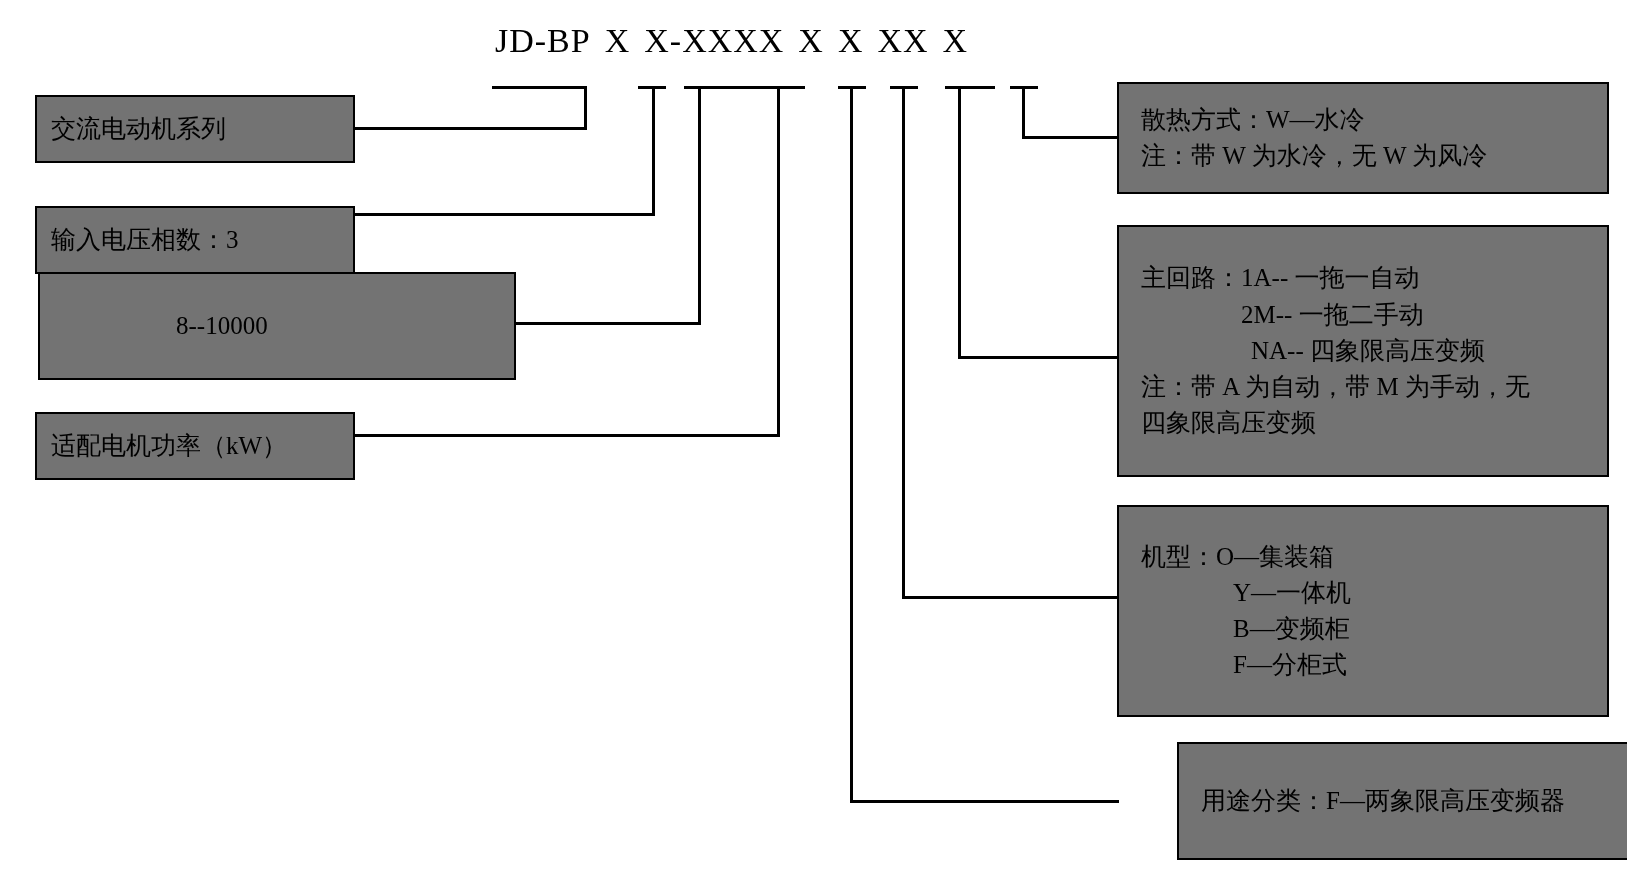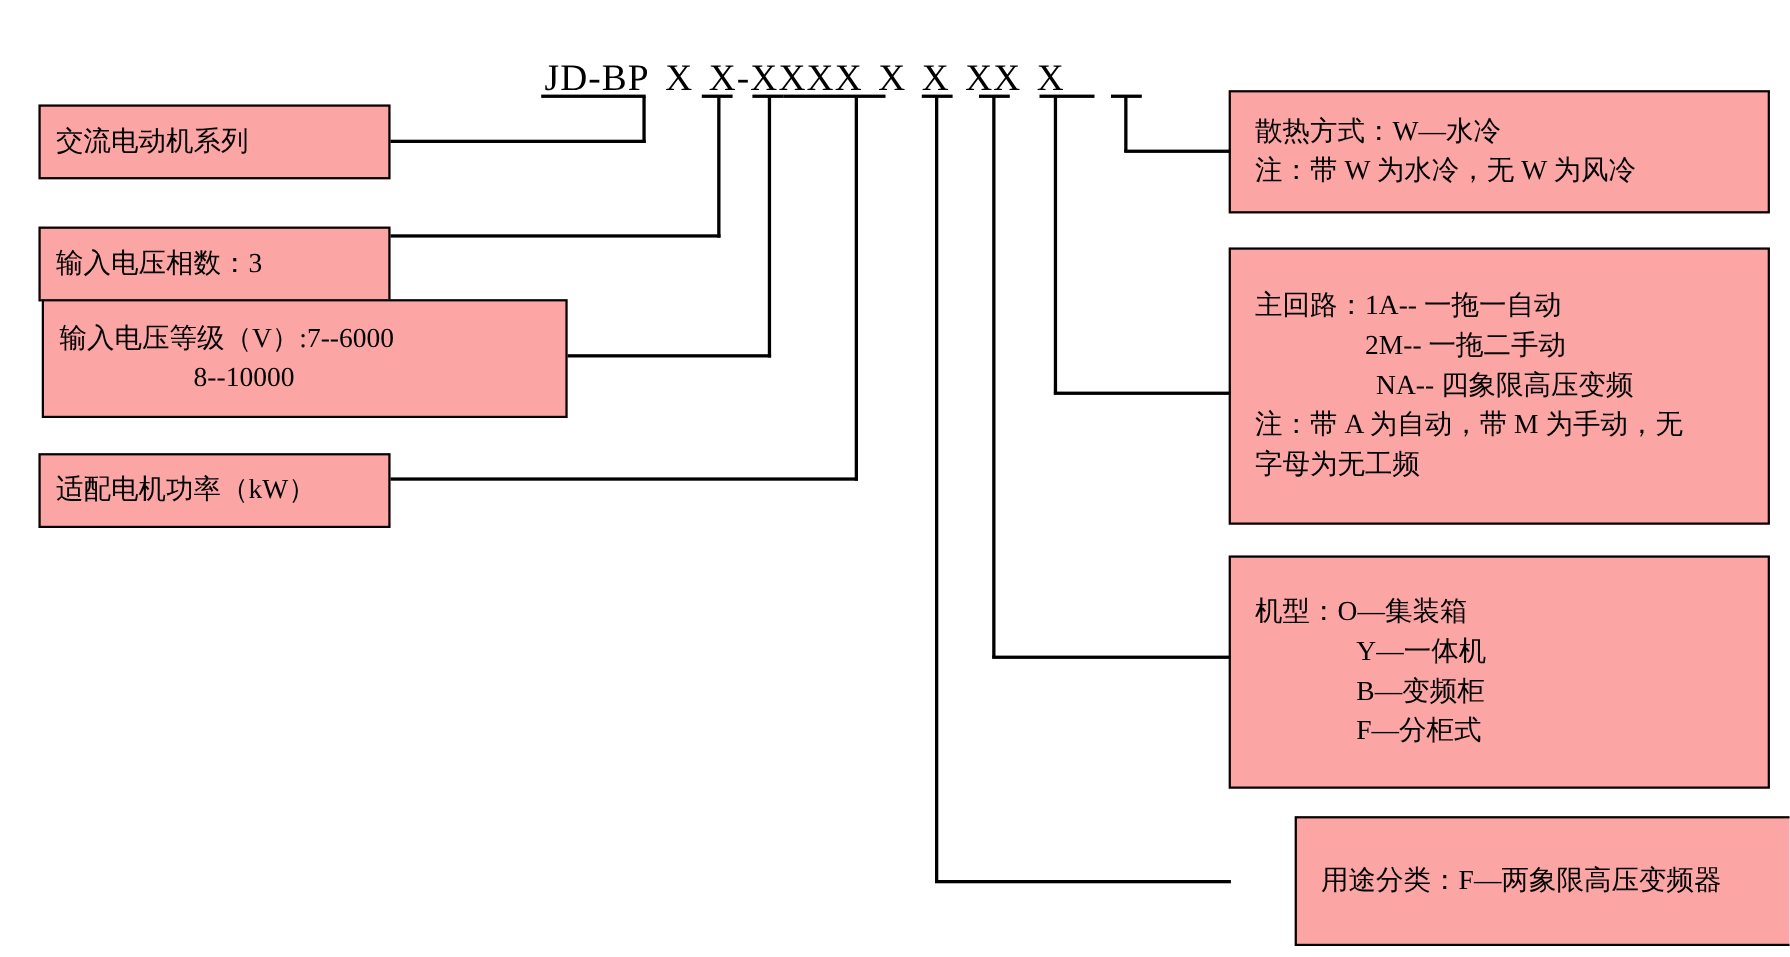--- a/index.html
+++ b/index.html
@@ -19,31 +19,30 @@
 
   
   .code {
     position: absolute;
     top: 22px;
     left: 495px;
     font-family: "Liberation Serif", "DejaVu Serif", serif;
     font-size: 34px;
     letter-spacing: 1px;
     white-space: nowrap;
-    margin-top: 31px;
   }
   .code span { display: inline-block; }
   .code .gap { width: 14px; }
 
   
   .box {
     position: absolute;
     border: 2px solid #000;
     box-sizing: border-box;
-    background: #fca5a5;
+    background: #737373;
     display: flex;
     flex-direction: column;
     justify-content: center;
     padding: 6px 14px;
   }
   .box .line {
     font-size: 25px;
     line-height: 1.45;
     white-space: nowrap;
   }
@@ -71,39 +70,38 @@
 
   <div class="box" style="left:35px; top:95px; width:320px; height:68px;">
     <div class="line">交流电动机系列</div>
   </div>
 
   <div class="box" style="left:35px; top:180px; width:320px; height:68px;margin-top:26px;">
     <div class="line">输入电压相数：3</div>
   </div>
 
   <div class="box" style="left:38px; top:272px; width:478px; height:108px;">
-    <div class="line">输入电压等级（V）:7--6000</div>
     <div class="line indent4">8--10000</div>
   </div>
 
   <div class="box" style="left:35px; top:412px; width:320px; height:68px;">
     <div class="line">适配电机功率（kW）</div>
   </div>
 
   <div class="box" style="left:1117px; top:82px; width:492px; height:112px; padding-left:22px;">
     <div class="line">散热方式：W—水冷</div>
     <div class="line">注：带 W 为水冷，无 W 为风冷</div>
   </div>
 
   <div class="box" style="left:1117px; top:225px; width:492px; height:252px; padding-left:22px;">
     <div class="line">主回路：1A-- 一拖一自动</div>
     <div class="line indent2">2M-- 一拖二手动</div>
     <div class="line indent3">NA-- 四象限高压变频</div>
     <div class="line">注：带 A 为自动，带 M 为手动，无</div>
-    <div class="line">字母为无工频</div>
+    <div class="line">四象限高压变频</div>
   </div>
 
   <div class="box" style="left:1117px; top:505px; width:492px; height:212px; padding-left:22px;">
     <div class="line">机型：O—集装箱</div>
     <div class="line indent1">Y—一体机</div>
     <div class="line indent1">B—变频柜</div>
     <div class="line indent1">F—分柜式</div>
   </div>
 
   <div class="box" style="left:1177px; top:742px; width:560px; height:118px; padding-left:22px;">

